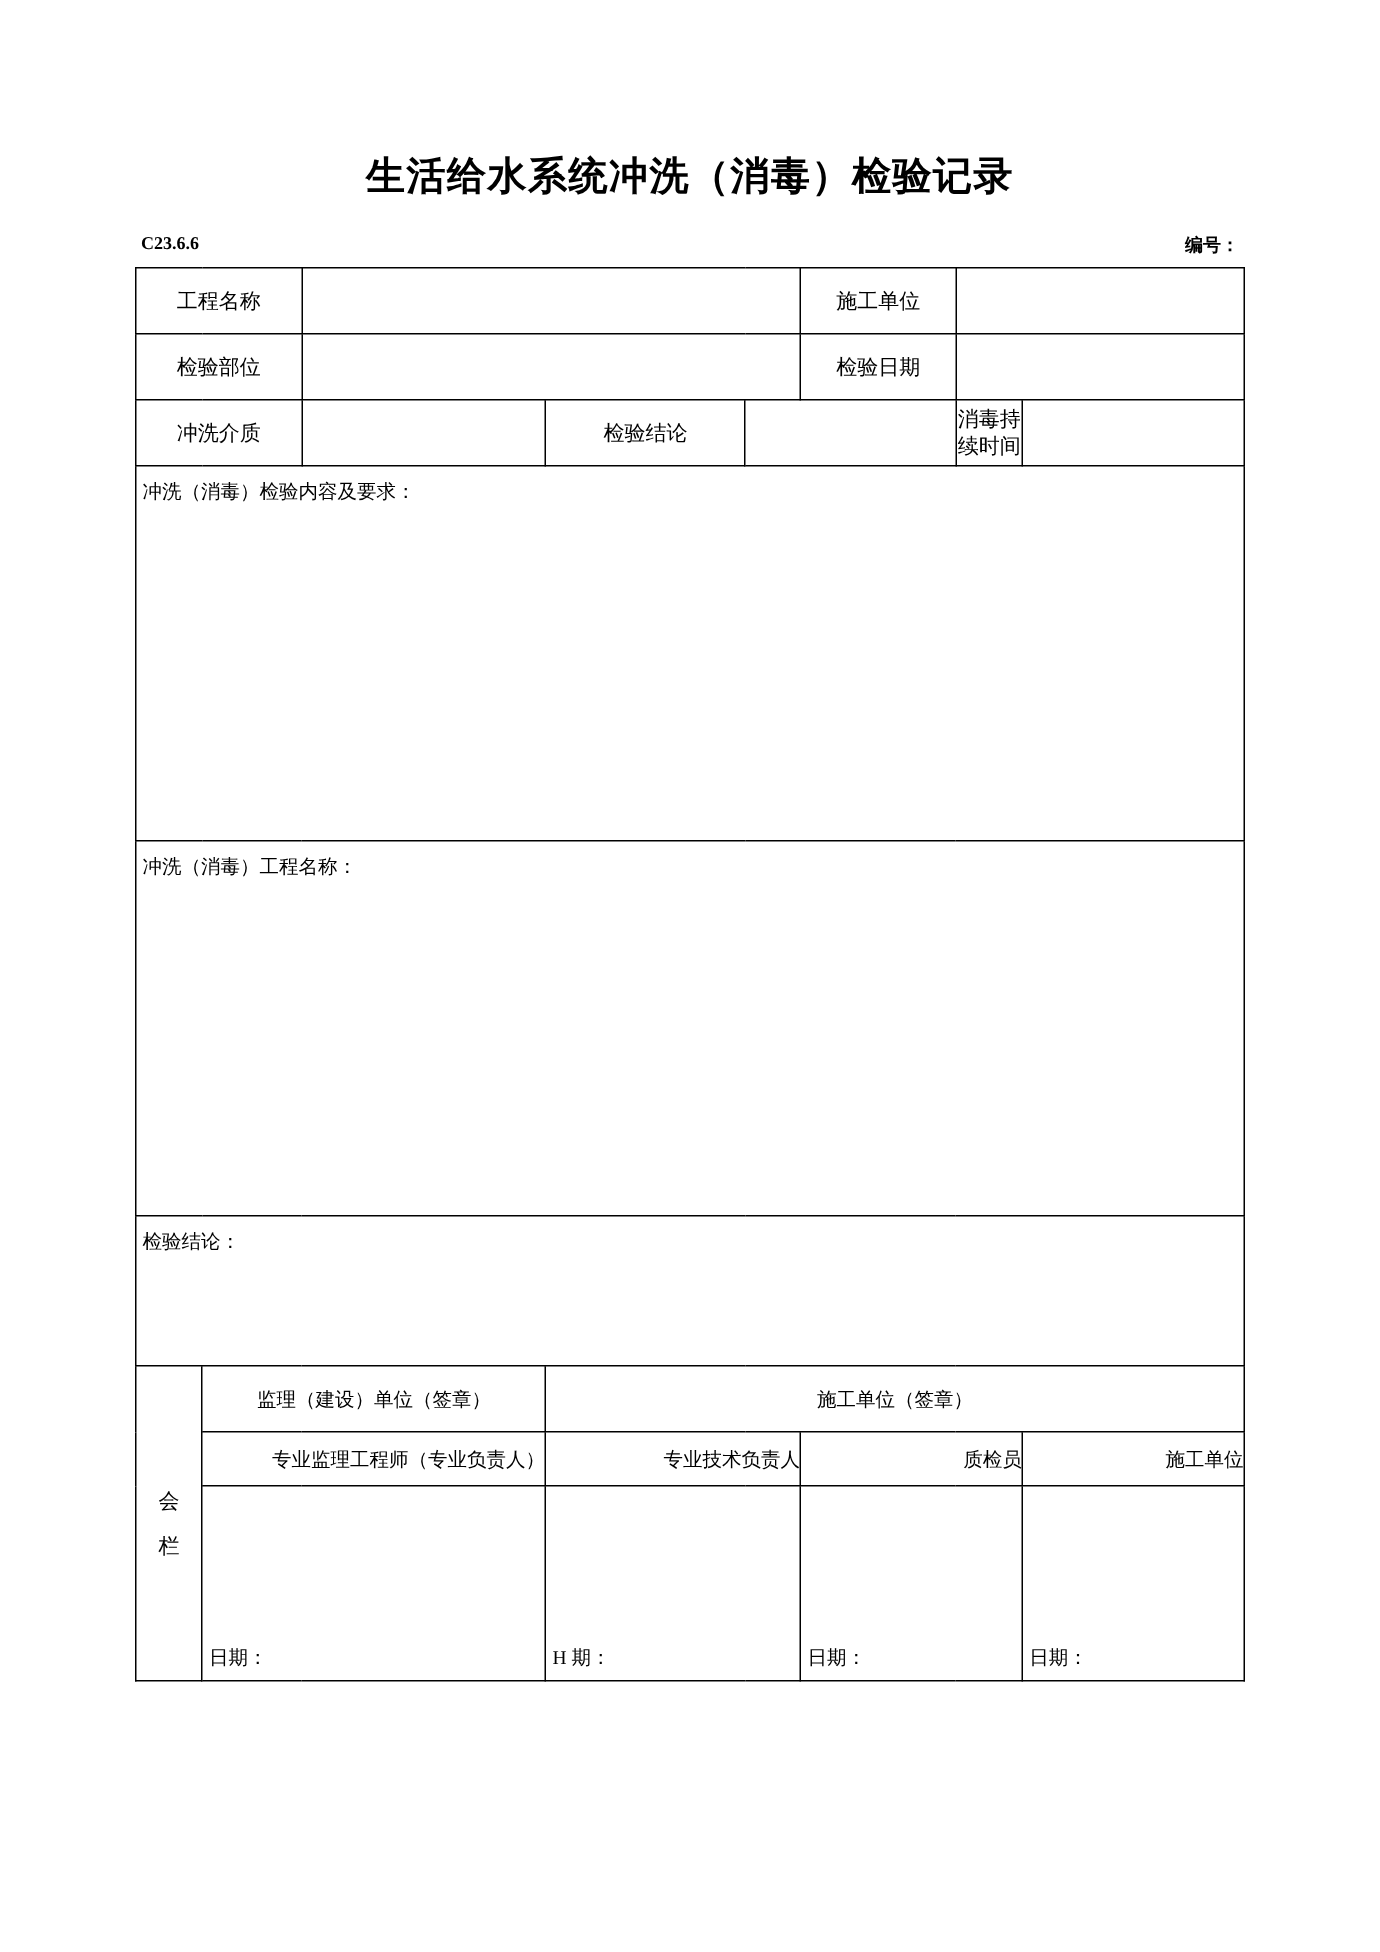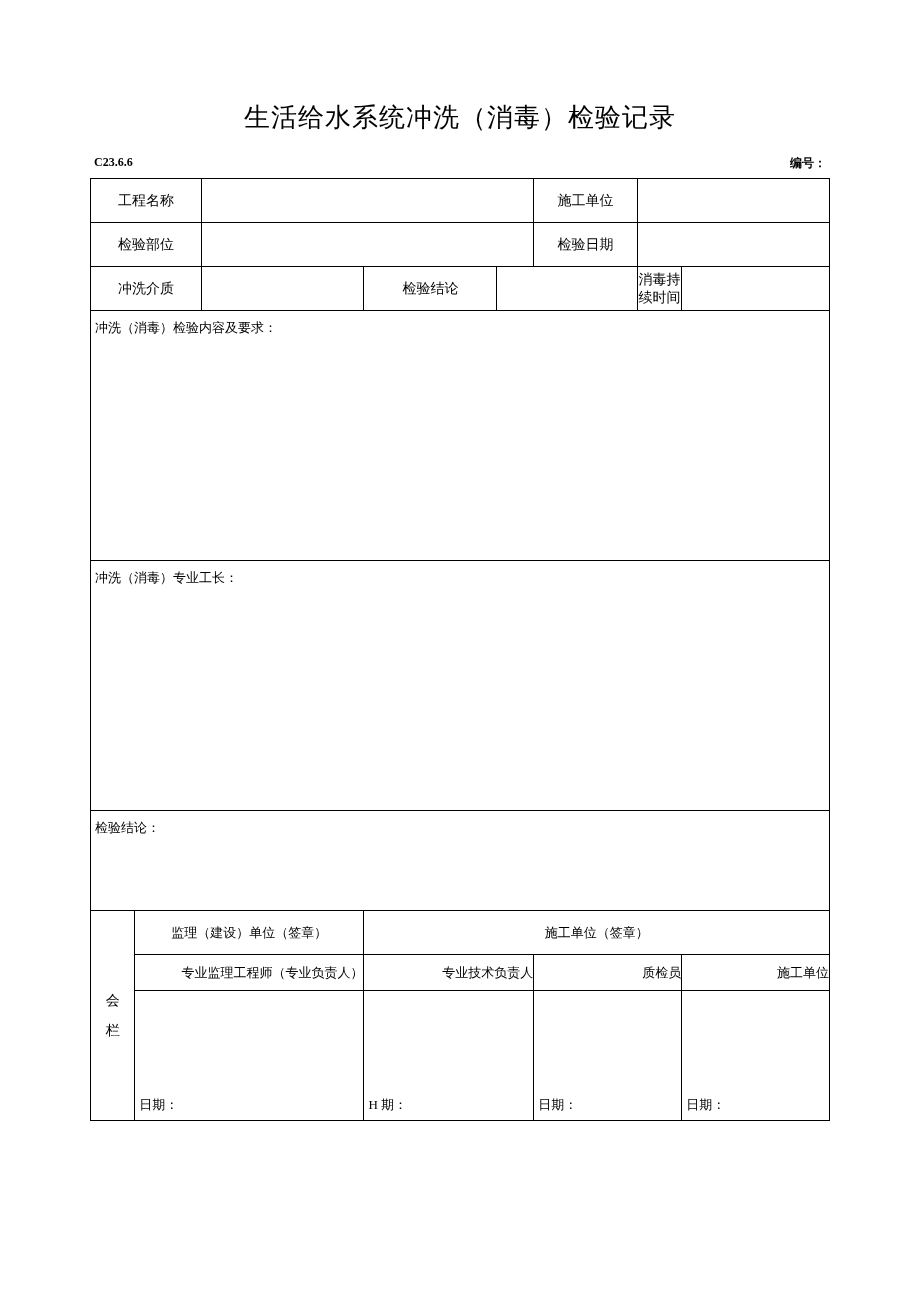--- a/index.html
+++ b/index.html
@@ -10,21 +10,21 @@
     body {
       font-family: "SimSun", "宋体", serif;
       background: #ffffff;
       width: 920px;
       height: 1301px;
       padding: 100px 90px 60px 90px;
     }
     .page-title {
       text-align: center;
       font-size: 26px;
-      font-weight: normal;
+      font-weight: bold;
       margin-bottom: 20px;
       letter-spacing: 1px;
     }
     .header-row {
       display: flex;
       justify-content: space-between;
       font-size: 12px;
       font-weight: bold;
       margin-bottom: 6px;
       padding: 0 4px;
@@ -139,21 +139,21 @@
     <td class="value-cell" colspan="2"></td>
     <td class="label-cell">消毒持续时间</td>
     <td class="value-cell"></td>
   </tr>
 
   <tr>
     <td class="section-cell section-1" colspan="8">冲洗（消毒）检验内容及要求：</td>
   </tr>
 
   <tr>
-    <td class="section-cell section-2" colspan="8">冲洗（消毒）专业工长：</td>
+    <td class="section-cell section-2" colspan="8">冲洗（消毒）工程名称：</td>
   </tr>
 
   <tr>
     <td class="section-cell section-3" colspan="8">检验结论：</td>
   </tr>
 
   <tr>
     <td class="sig-side" rowspan="3">
       <span class="side-label-char">会</span>
       <span class="side-label-char">栏</span>

